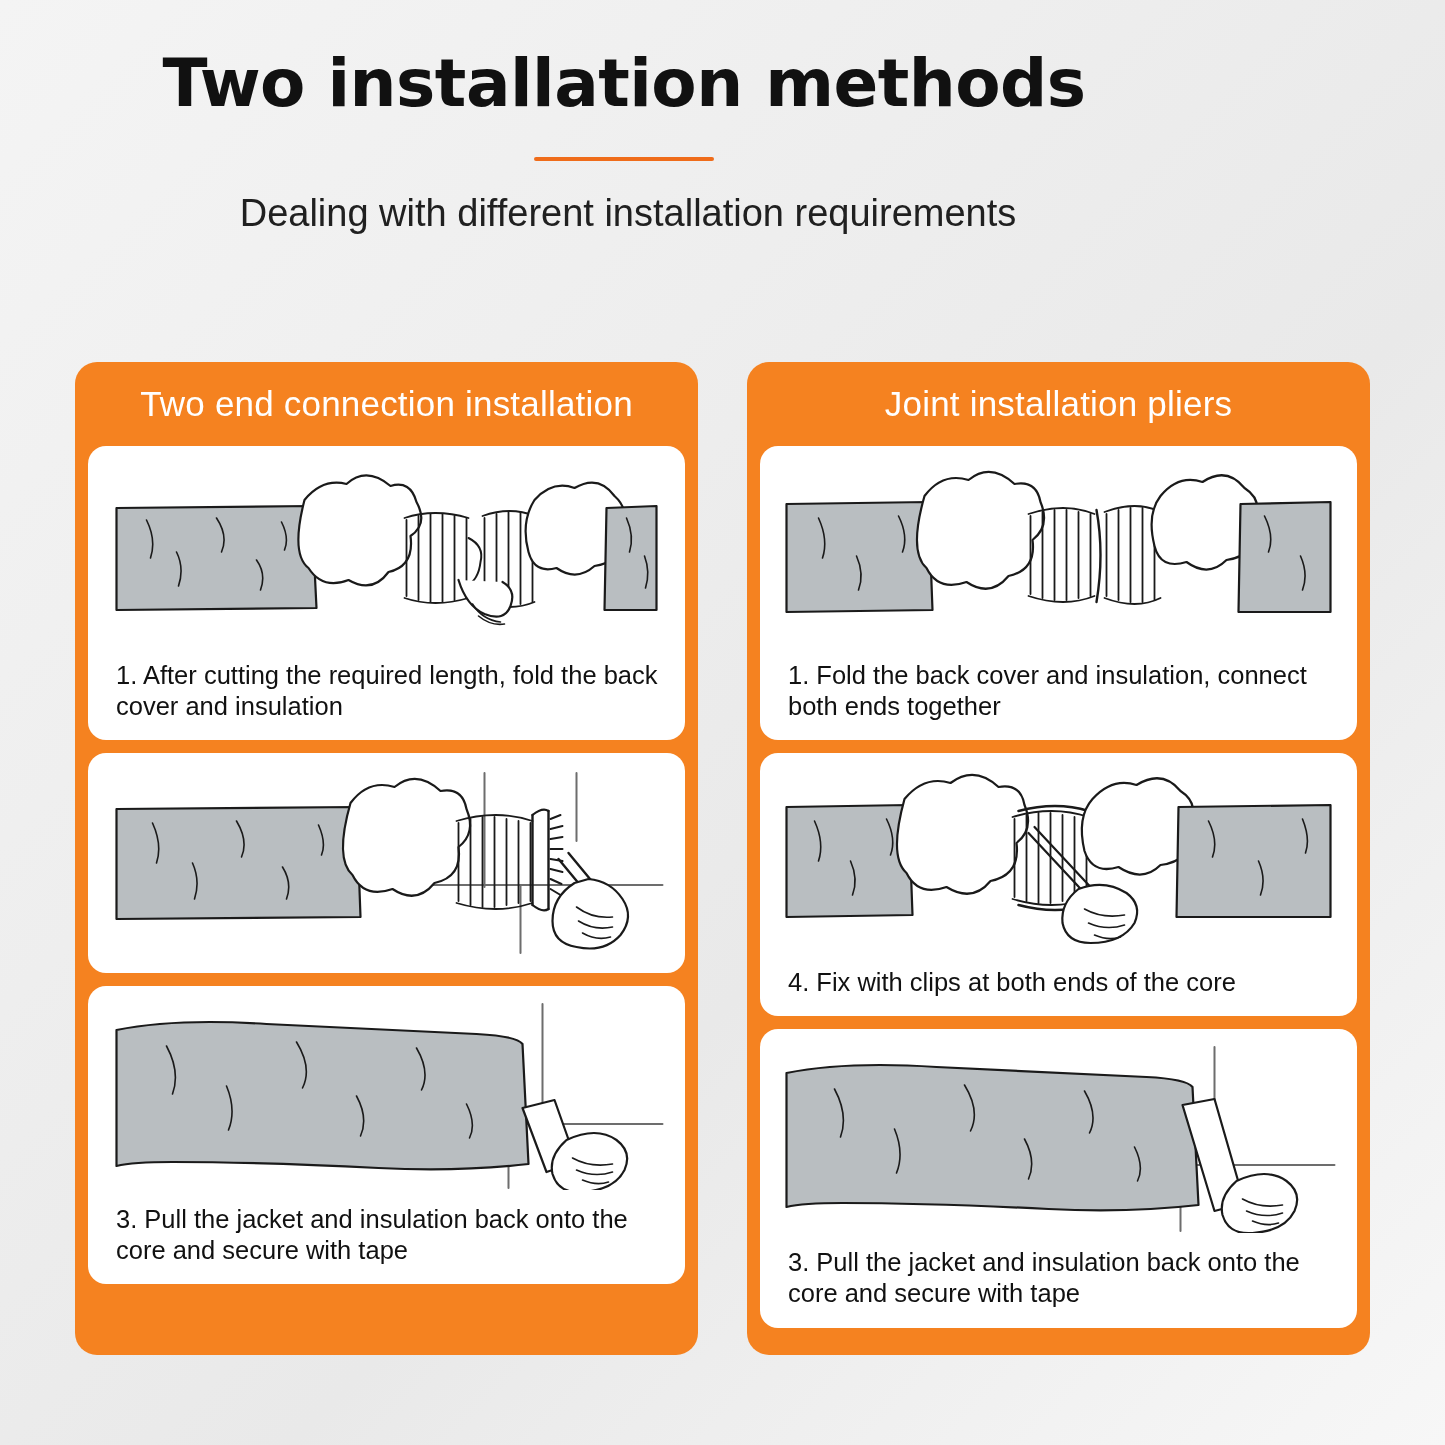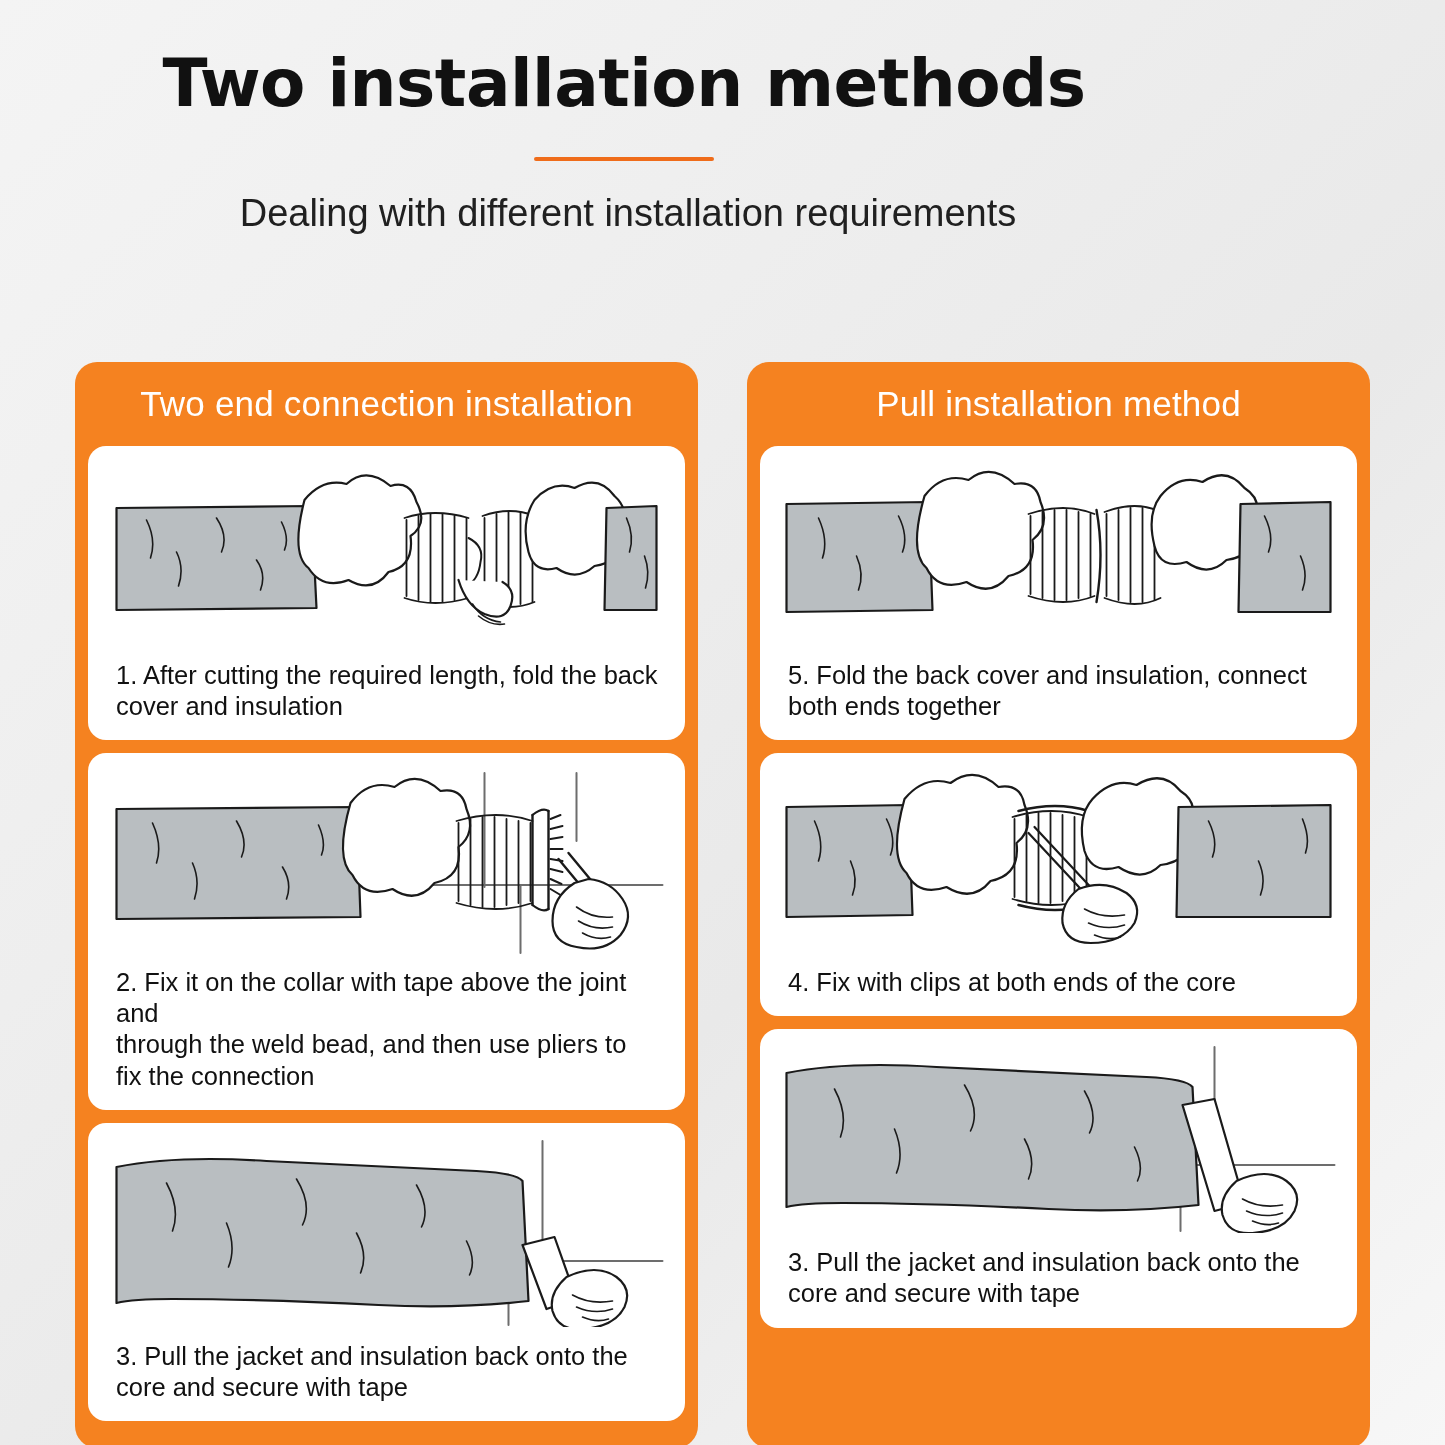--- a/index.html
+++ b/index.html
@@ -165,23 +165,20 @@
             <path d="M426 48 L426 138 M442 44 L442 142" stroke-width="2.4"></path>
             <path d="M426 48 q10 -8 16 -4 M426 138 q10 8 16 4" stroke-width="2.2"></path>
             <path d="M444 52 l10 -4 M444 62 l12 -3 M444 72 l12 -2 M444 82 l12 0 M444 92 l12 2 M444 102 l12 3 M444 112 l11 5 M444 122 l10 6" stroke-width="2"></path>
 
             <path d="M452 92 L500 150 M462 86 L510 144" stroke-width="2.4"></path>
 
             <path d="M468 116 q-22 14 -22 38 q0 22 24 26 q28 6 44 -12 q14 -18 2 -36 q-12 -18 -34 -20 Z" fill="#ffffff"></path>
             <path d="M470 140 q16 12 36 10 M472 154 q16 10 34 6 M476 166 q14 8 28 4" stroke-width="1.6"></path>
           </g>
         </svg>
-        <div class="card-text">2. Fix it on the collar with tape above the joint and
-    through the weld bead, and then use  pliers to
-    fix the connection</div>
       </div>
 
       <div class="card card-3">
         <svg class="illus" viewBox="0 0 560 190">
           <g fill="none" stroke="#1a1a1a" stroke-width="2.2" stroke-linejoin="round" stroke-linecap="round">
 
             <path d="M436 4 L436 120 M330 124 L556 124 M402 124 L402 188" stroke="#6d6d6d" stroke-width="2"></path>
 
             <path d="M10 30 q60 -12 150 -6 q120 6 210 10 q40 2 46 10 l6 120 q-70 8 -150 4 q-120 -6 -206 -6 q-40 0 -56 4 Z" fill="#b9bec1"></path>
             <path d="M60 46 q14 26 6 48 M120 86 q10 24 2 44 M190 42 q16 26 6 46 M250 96 q12 22 4 40 M310 48 q14 24 5 42 M360 104 q10 20 3 34" stroke-width="1.6"></path>
@@ -191,21 +188,21 @@
             <path d="M460 140 q-18 16 -14 34 q6 20 30 18 q32 -2 42 -22 q8 -18 -8 -30 q-20 -14 -50 0 Z" fill="#ffffff"></path>
             <path d="M466 158 q18 10 40 6 M470 170 q18 8 36 2 M476 180 q14 6 26 2" stroke-width="1.6"></path>
           </g>
         </svg>
         <div class="card-text">3. Pull the jacket and insulation back onto the
     core and secure with tape</div>
       </div>
     </div>
 
     <div class="column">
-      <div class="column-header">Pull installation method</div>
+      <div class="column-header">Joint installation pliers</div>
 
       <div class="card card-1">
         <svg class="illus" viewBox="0 0 560 190">
           <g fill="none" stroke="#1a1a1a" stroke-width="2.2" stroke-linejoin="round" stroke-linecap="round">
 
             <path d="M8 44 L150 42 L154 150 L8 152 Z" fill="#b9bec1"></path>
             <path d="M40 58 q10 22 4 40 M78 96 q8 18 2 34 M120 56 q10 20 4 36" stroke-width="1.6"></path>
 
             <path d="M146 36 q18 -24 44 -16 q22 -18 46 4 q22 -4 26 18 q10 24 -8 38 q4 30 -24 36 q-18 22 -42 6 q-28 10 -40 -14 q-18 -16 -2 -72 Z" fill="#ffffff"></path>
 
@@ -216,21 +213,21 @@
 
             <path d="M328 54 L328 136 M340 50 L340 140 M352 48 L352 142 M364 48 L364 142 M376 50 L376 140" stroke-width="1.8"></path>
             <path d="M326 52 q32 -12 56 0 M326 138 q32 12 56 0" stroke-width="1.8"></path>
 
             <path d="M382 36 q18 -22 42 -14 q24 -16 42 6 q22 14 6 40 q6 28 -24 32 q-18 18 -40 2 q-26 8 -32 -16 q-8 -32 6 -50 Z" fill="#ffffff"></path>
 
             <path d="M462 44 L552 42 L552 152 L460 152 Z" fill="#b9bec1"></path>
             <path d="M486 56 q10 20 4 36 M522 96 q8 18 2 34" stroke-width="1.6"></path>
           </g>
         </svg>
-        <div class="card-text">5. Fold the back cover and insulation, connect
+        <div class="card-text">1. Fold the back cover and insulation, connect
     both ends together</div>
       </div>
 
       <div class="card card-2">
         <svg class="illus" viewBox="0 0 560 190">
           <g fill="none" stroke="#1a1a1a" stroke-width="2.2" stroke-linejoin="round" stroke-linecap="round">
 
             <path d="M8 40 L130 38 L134 148 L8 150 Z" fill="#b9bec1"></path>
             <path d="M36 54 q10 22 4 40 M72 94 q8 18 2 34 M108 52 q10 20 4 36" stroke-width="1.6"></path>
 

